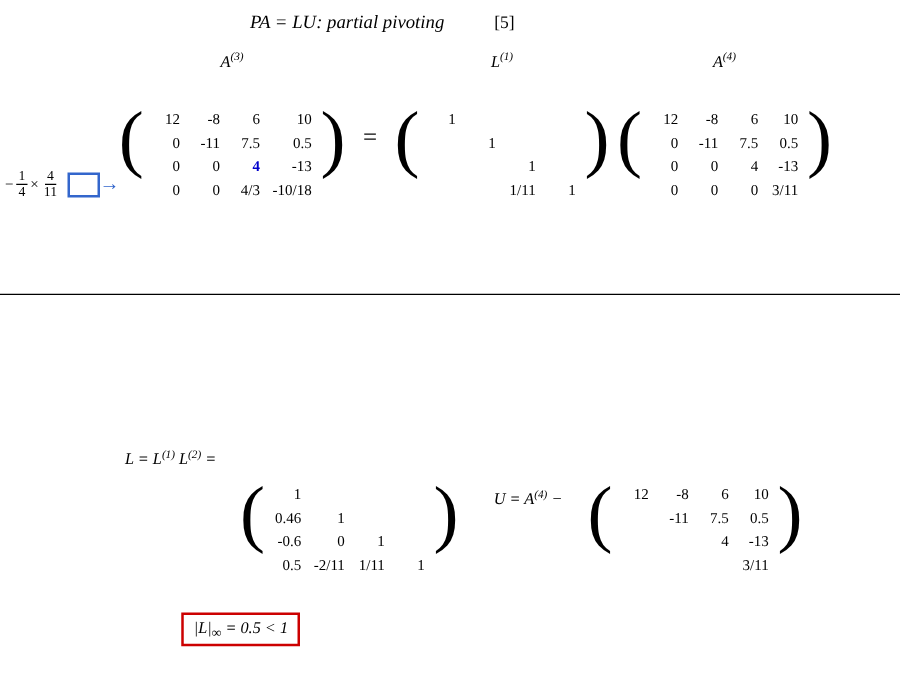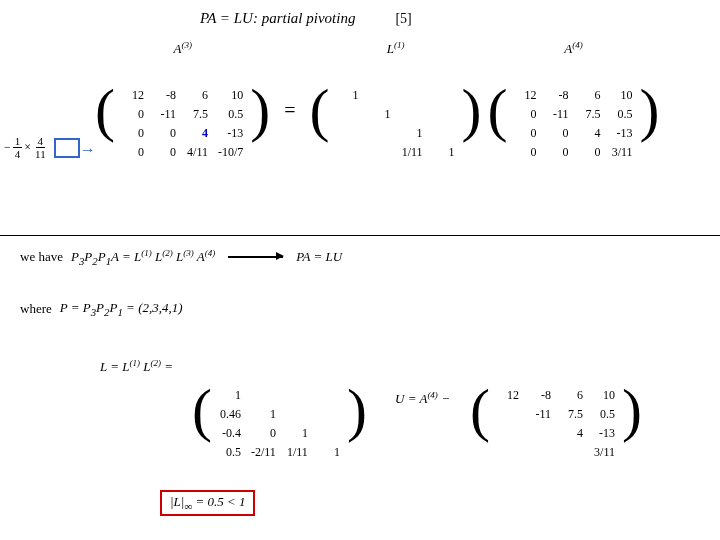--- a/index.html
+++ b/index.html
@@ -154,22 +154,22 @@
               </tr>
           <tr>
                 <td>0</td>
                 <td>0</td>
                 <td class="highlight">4</td>
                 <td>-13</td>
               </tr>
           <tr>
                 <td>0</td>
                 <td>0</td>
-                <td>4/11</td>
-                <td>-10/7</td>
+                <td>4/3</td>
+                <td>-10/18</td>
               </tr>
         </tbody>
           </table>
         <span class="matrix-bracket-right">)</span>
       </div>
     </div>
 
     <span class="equals-sign">=</span>
 
     <div class="matrix-container">
@@ -260,37 +260,21 @@
       <span class="num">4</span>
       <span class="den">11</span>
     </div>
     <div style="width:26px; height:20px; border:2px solid #3366cc; display:inline-block; margin-left:4px; position:relative;">
       <span style="position:absolute; right:-18px; top:50%; transform:translateY(-50%); color:#3366cc; font-size:16px;">→</span>
     </div>
   </div>
 
   <div class="divider-line"></div>
 
-  <div style="position:absolute; top:248px; left:20px; display:flex; align-items:center; gap:8px;">
-    <span style="font-size:13px;">we have</span>
-    <span style="font-style:italic; font-size:13px;">
-      P<sub>3</sub>P<sub>2</sub>P<sub>1</sub>A = L<sup>(1)</sup> L<sup>(2)</sup> L<sup>(3)</sup> A<sup>(4)</sup>
-    </span>
-    <span style="display:inline-block; width:55px; height:2px; background:#000; position:relative; top:0; margin:0 5px;">
-      <span style="position:absolute; right:-1px; top:-4px; border-left:8px solid #000; border-top:4px solid transparent; border-bottom:4px solid transparent;"></span>
-    </span>
-    <span style="font-style:italic; font-size:13px;">PA = LU</span>
-  </div>
-
-  <div style="position:absolute; top:300px; left:20px; display:flex; align-items:center; gap:8px;">
-    <span style="font-size:13px;">where</span>
-    <span style="font-style:italic; font-size:13px;">
-      P = P<sub>3</sub>P<sub>2</sub>P<sub>1</sub> = (2,3,4,1)
-    </span>
-  </div>
+
 
   <div style="position:absolute; top:358px; left:100px; display:flex; align-items:flex-start; gap:3px;">
     <span style="font-style:italic; font-size:13px;">L = L<sup>(1)</sup> L<sup>(2)</sup> =</span>
   </div>
 
   <div style="position:absolute; top:358px; left:192px;">
     <div class="matrix-wrapper">
       <span class="matrix-bracket-left">(</span>
       <table class="matrix-table">
         <tbody>
@@ -300,21 +284,21 @@
               <td></td>
               <td></td>
             </tr>
         <tr>
               <td>0.46</td>
               <td>1</td>
               <td></td>
               <td></td>
             </tr>
         <tr>
-              <td>-0.4</td>
+              <td>-0.6</td>
               <td>0</td>
               <td>1</td>
               <td></td>
             </tr>
         <tr>
               <td>0.5</td>
               <td>-2/11</td>
               <td>1/11</td>
               <td>1</td>
             </tr>
@@ -356,17 +340,17 @@
               <td></td>
               <td></td>
               <td>3/11</td>
             </tr>
       </tbody>
         </table>
       <span class="matrix-bracket-right">)</span>
     </div>
   </div>
 
-  <div style="position:absolute; top:490px; left:160px; border:2px solid #cc0000; padding:2px 8px; font-size:13px; font-style:italic;text-align:right;">
+  <div style="position:absolute; top:490px; left:145px; border:2px solid #cc0000; padding:2px 8px; font-size:13px; font-style:italic;text-align:right;">
     <span>|<span style="font-style:italic;">L</span>|<sub>∞</sub> = 0.5 &lt; 1</span>
   </div>
 
 </div>
 
 </body></html>

